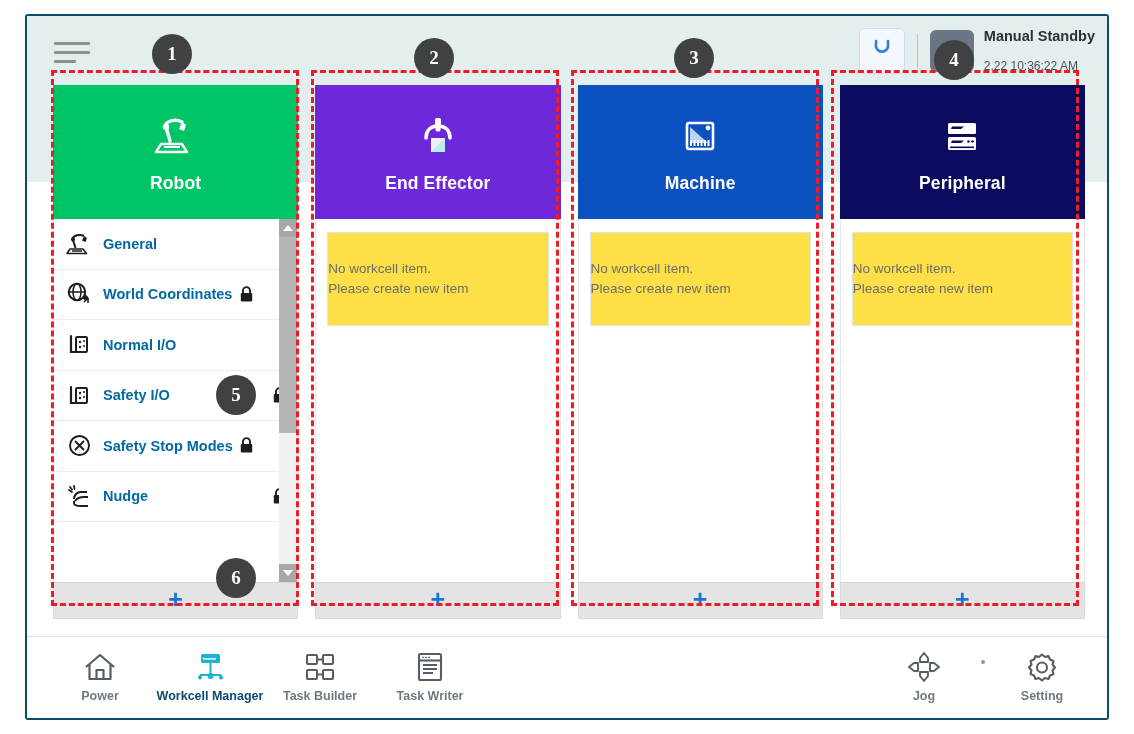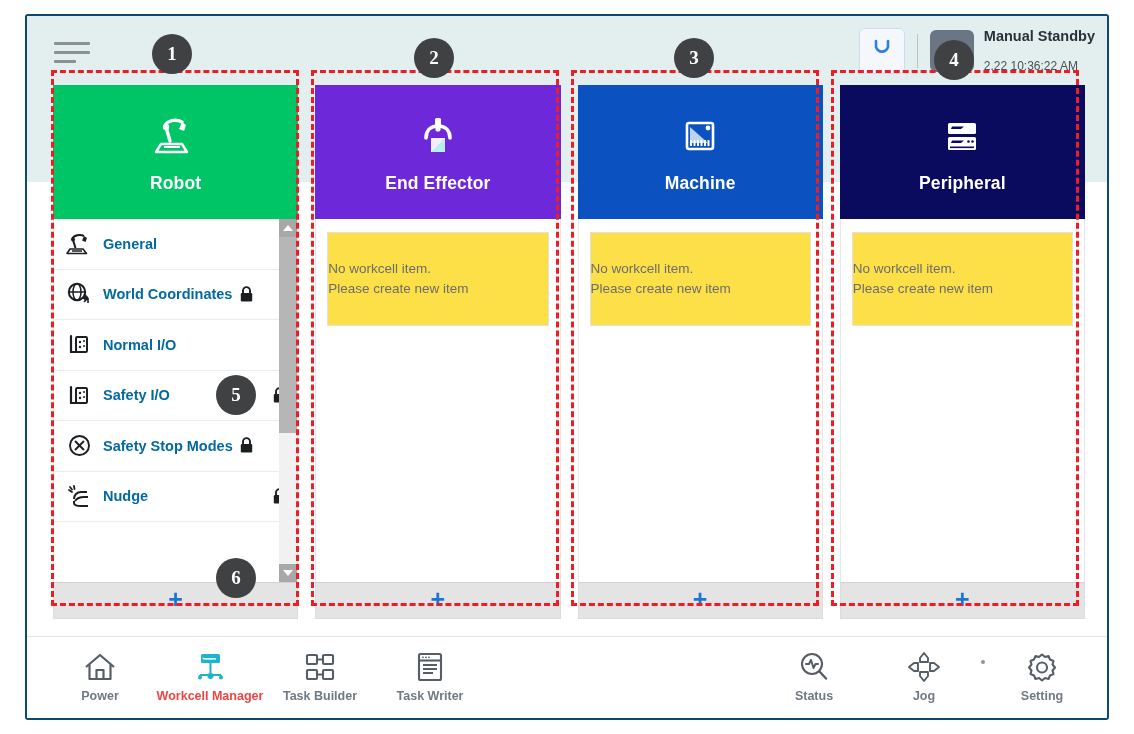--- a/index.html
+++ b/index.html
@@ -256,21 +256,21 @@
   .nav-item .nv-ic {
     height: 40px;
     display: flex; align-items: center; justify-content: center;
   }
   .nav-item .nv-label {
     font-size: 12.5px;
     font-weight: bold;
     color: #707a82;
     margin-top: 2px;
   }
-  .nav-item.active .nv-label { color: #ef4444; }
+  .nav-item.active .nv-label { color: #0c4a6e; }
   .nav-item.power .nv-label { color: #f1564f; }
   .nav-dot {
     width: 4px; height: 4px;
     background: #8d959c;
     border-radius: 50%;
     align-self: center;
     margin: 0 2px 26px 2px;
   }
 
   
@@ -606,30 +606,20 @@
               <path d="M9 14 L23 14 M9 18 L23 18 M9 22 L19 22" stroke="#555e66" stroke-width="2"></path>
             </svg>
           </span>
           <span class="nv-label">Task Writer</span>
         </div>
 
       </div>
 
       <div class="nav-right">
 
-        <div class="nav-item">
-          <span class="nv-ic">
-            <svg width="34" height="32" viewBox="0 0 34 32">
-              <circle cx="15" cy="13" r="10" fill="none" stroke="#555e66" stroke-width="2.1"></circle>
-              <path d="M9 13 L12 13 L14 9 L16.5 17 L18.5 13 L21 13" fill="none" stroke="#555e66" stroke-width="2" stroke-linejoin="round" stroke-linecap="round"></path>
-              <path d="M22.5 20.5 L29 27.5" stroke="#555e66" stroke-width="2.4" stroke-linecap="round"></path>
-            </svg>
-          </span>
-          <span class="nv-label">Status</span>
-        </div>
 
         <div class="nav-item">
           <span class="nv-ic">
             <svg width="34" height="32" viewBox="0 0 34 32">
               <path d="M17 2 L21 7 L21 11 L13 11 L13 7 Z" fill="none" stroke="#555e66" stroke-width="1.9" stroke-linejoin="round"></path>
               <path d="M17 30 L21 25 L21 21 L13 21 L13 25 Z" fill="none" stroke="#555e66" stroke-width="1.9" stroke-linejoin="round"></path>
               <path d="M2 16 L7 12 L11 12 L11 20 L7 20 Z" fill="none" stroke="#555e66" stroke-width="1.9" stroke-linejoin="round"></path>
               <path d="M32 16 L27 12 L23 12 L23 20 L27 20 Z" fill="none" stroke="#555e66" stroke-width="1.9" stroke-linejoin="round"></path>
             </svg>
           </span>

